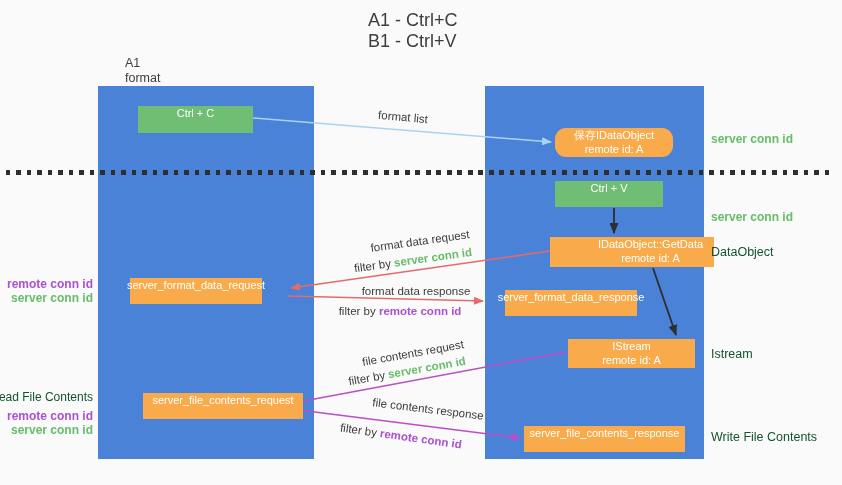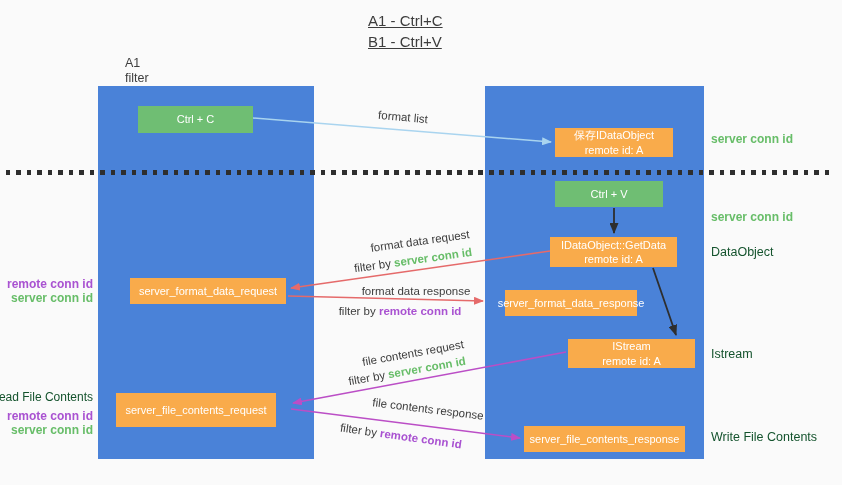--- a/index.html
+++ b/index.html
@@ -1,19 +1,19 @@
 <!DOCTYPE html>
 <html style="--background: #fafafa; --lane_blue: #4a82d8; --green_box: #6fbe73; --orange_box: #f9ab4b; --arrow_blue: #a9d4ef; --arrow_black: #2e2e2e; --arrow_red: #e56a6a; --arrow_magenta: #bb4ec6; --text_green: #67bd68; --text_purple: #a952d1; --text_dark: #3d3d3d;"><head>
 <meta charset="utf-8">
 <style>
   html,body{margin:0;padding:0;}
   body{font-family:"Liberation Sans",sans-serif;}
   .canvas{position:relative;width:842px;height:485px;overflow:hidden;background:var(--background,#fafafa);}
 
-  .title{position:absolute;left:368px;top:10px;font-size:15px;line-height:21px;color:var(--text_dark,#3d3d3d);z-index:5;text-decoration:underline;}
+  .title{position:absolute;left:368px;top:10px;font-size:18px;line-height:21px;color:var(--text_dark,#3d3d3d);z-index:5;}
 
   .lane{position:absolute;top:86px;height:373px;background:var(--lane_blue,#4a82d8);z-index:1;}
   .lane-a{left:98px;width:216px;}
   .lane-b{left:485px;width:219px;}
 
   .lane-header{position:absolute;top:56px;width:140px;text-align:left;font-size:12.5px;line-height:15px;color:var(--text_dark,#3d3d3d);z-index:5;}
   .lane-a-header{left:125px;}
   .lane-b-header{left:527px;}
 
   .divider{position:absolute;left:6px;top:170px;width:828px;height:5px;z-index:2;
@@ -23,21 +23,21 @@
   .arrow{fill:none;}
   .arrow.blue{stroke:var(--arrow_blue,#a9d4ef);stroke-width:1.5;}
   .arrow.black{stroke:var(--arrow_black,#2e2e2e);stroke-width:1.8;}
   .arrow.red{stroke:var(--arrow_red,#e56a6a);stroke-width:1.6;}
   .arrow.magenta{stroke:var(--arrow_magenta,#bb4ec6);stroke-width:1.6;}
   .mk-blue{fill:var(--arrow_blue,#a9d4ef);}
   .mk-black{fill:var(--arrow_black,#2e2e2e);}
   .mk-red{fill:var(--arrow_red,#e56a6a);}
   .mk-magenta{fill:var(--arrow_magenta,#bb4ec6);}
 
-  .box{position:absolute;display:flex;flex-direction:column;align-items:center;justify-content:center;
+  .box{position:absolute;display:flex;flex-direction:column;align-items:center;justify-content:flex-start;
     color:#fff;font-size:11px;line-height:1.3;text-align:center;z-index:4;white-space:nowrap;}
   .box.green{background:var(--green_box,#6fbe73);}
   .box.orange{background:var(--orange_box,#f9ab4b);}
 
   .edge-label{position:absolute;transform:translate(-50%,-50%) rotate(var(--rot,0deg));
     font-size:11.5px;color:var(--text_dark,#3d3d3d);white-space:nowrap;z-index:4;}
   .bold{font-weight:bold;}
   .green-text{color:var(--text_green,#67bd68);}
   .purple-text{color:var(--text_purple,#a952d1);}
 
@@ -51,21 +51,21 @@
 
 <div class="canvas">
 
   <div class="title">
     <div>A1 - Ctrl+C</div>
     <div>B1 - Ctrl+V</div>
   </div>
 
   <div class="lane-header lane-a-header">
     <div>A1</div>
-    <div>filter</div>
+    <div>format</div>
   </div>
 
   <div class="lane lane-a"></div>
   <div class="lane lane-b"></div>
 
   <div class="divider"></div>
 
   <svg class="arrows" viewBox="0 0 842 485">
     <defs>
       <marker id="ah-blue" markerUnits="userSpaceOnUse" markerWidth="10" markerHeight="8" refX="9" refY="4" orient="auto">
@@ -87,48 +87,48 @@
     <line class="arrow red" x1="288" y1="296" x2="483" y2="301" marker-end="url(#ah-red)"></line>
     <line class="arrow black" x1="653" y1="268" x2="676" y2="335" marker-end="url(#ah-black)"></line>
     <line class="arrow magenta" x1="566" y1="352" x2="293" y2="403" marker-end="url(#ah-magenta)"></line>
     <line class="arrow magenta" x1="291" y1="409" x2="520" y2="438" marker-end="url(#ah-magenta)"></line>
   </svg>
 
   <div class="box green" style="left:138px;top:106px;width:115px;height:27px;">
     <div>Ctrl + C</div>
   </div>
 
-  <div class="box orange" style="left:555px;top:128px;width:118px;height:29px;">
+  <div class="box orange" style="left:555px;top:128px;width:118px;height:29px;border-radius:11px;">
     <div>保存IDataObject</div>
     <div>remote id: A</div>
   </div>
 
   <div class="box green" style="left:555px;top:181px;width:108px;height:26px;">
     <div>Ctrl + V</div>
   </div>
 
-  <div class="box orange" style="left:550px;top:237px;width:127px;height:30px;">
+  <div class="box orange" style="left:550px;top:237px;width:127px;height:30px;padding-left:37px;">
     <div>IDataObject::GetData</div>
     <div>remote id: A</div>
   </div>
 
-  <div class="box orange" style="left:130px;top:278px;width:156px;height:26px;">
+  <div class="box orange" style="left:130px;top:278px;width:132px;height:26px;">
     <div>server_format_data_request</div>
   </div>
 
   <div class="box orange" style="left:505px;top:290px;width:132px;height:26px;">
     <div>server_format_data_response</div>
   </div>
 
   <div class="box orange" style="left:568px;top:339px;width:127px;height:29px;">
     <div>IStream</div>
     <div>remote id: A</div>
   </div>
 
-  <div class="box orange" style="left:116px;top:393px;width:160px;height:34px;">
+  <div class="box orange" style="left:143px;top:393px;width:160px;height:26px;">
     <div>server_file_contents_request</div>
   </div>
 
   <div class="box orange" style="left:524px;top:426px;width:161px;height:26px;">
     <div>server_file_contents_response</div>
   </div>
 
   <div class="edge-label" style="left:403px;top:117px;--rot:5deg;">
     <span>format list</span>
   </div>

